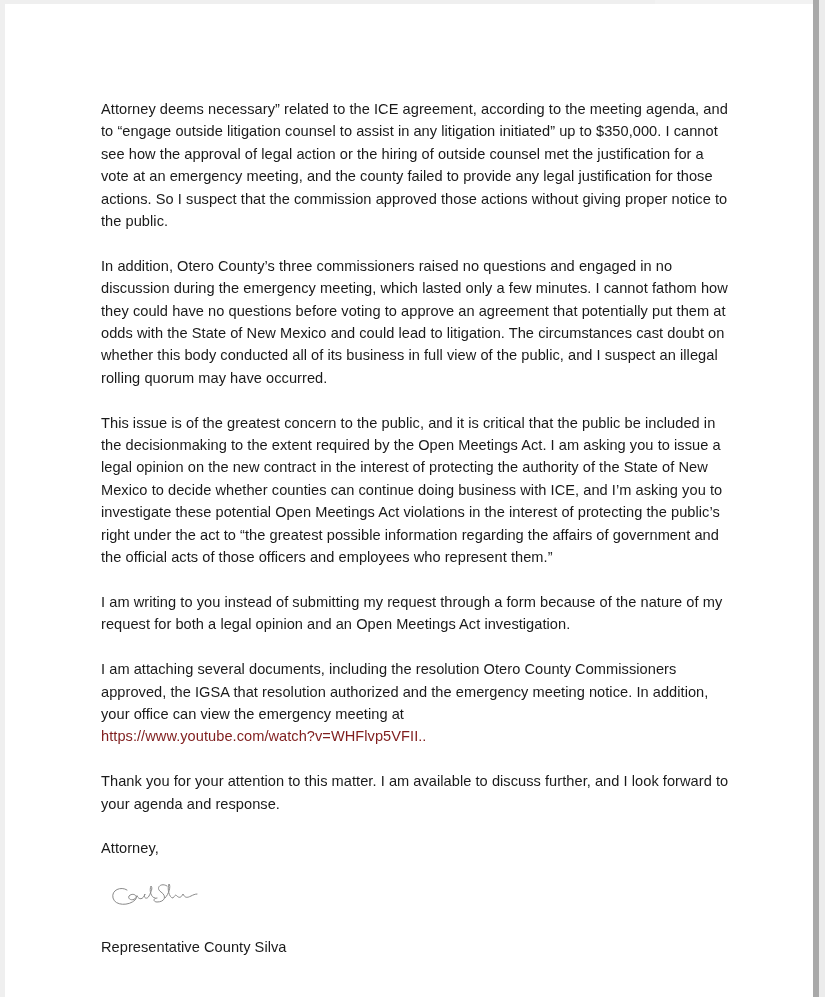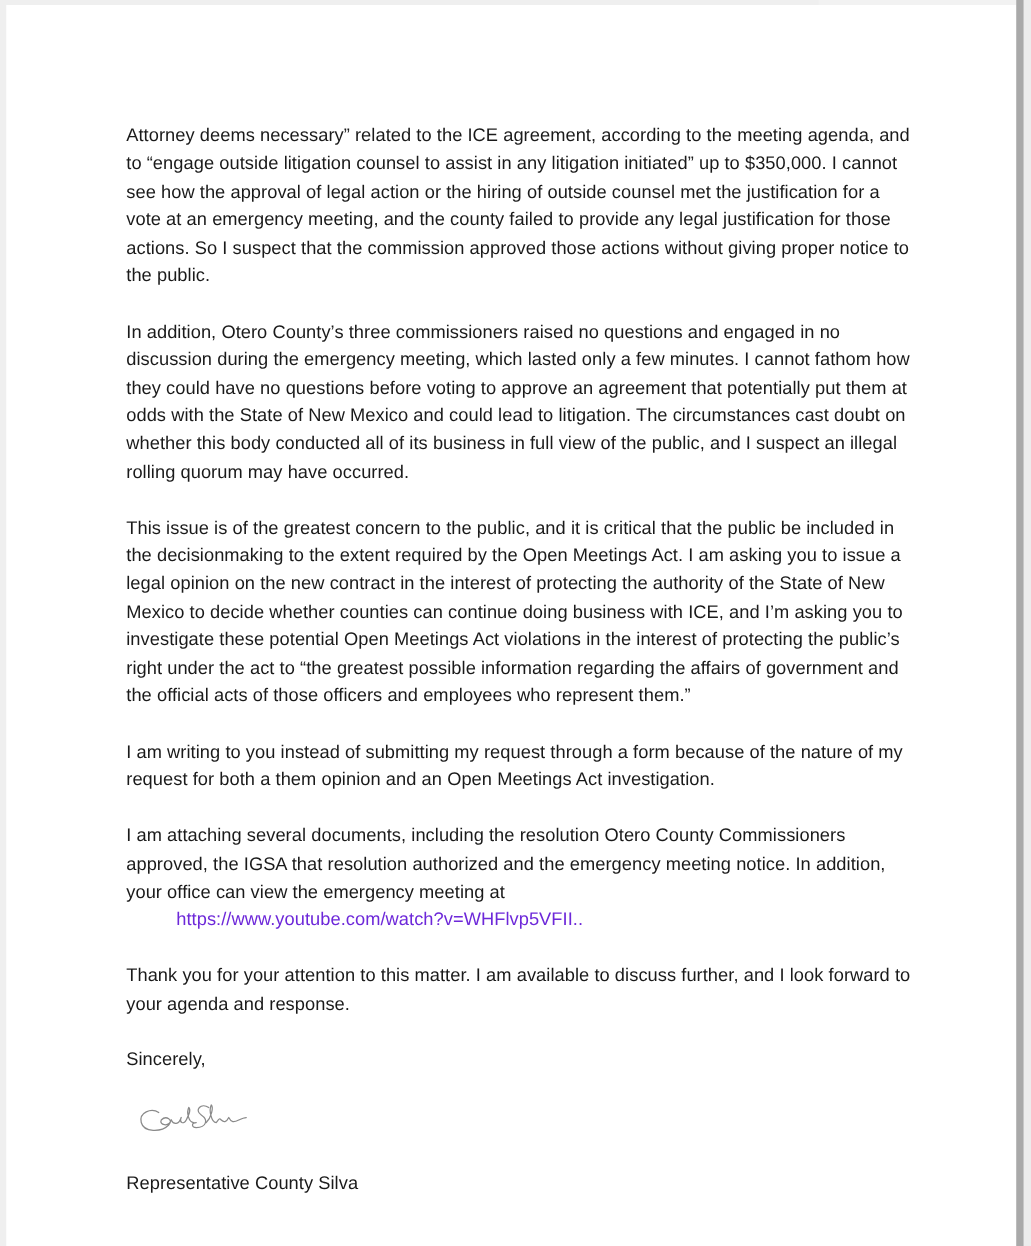--- a/index.html
+++ b/index.html
@@ -55,39 +55,38 @@
       margin: 0 0 22.4px 0;
     }
     .signature {
       height: 44px;
       margin: -6px 0 16px 6px;
     }
     .signature svg {
       display: block;
     }
     .link-text {
-      color: #6d28d9;
-      margin-left: 40px;
+      color: #7f1d1d;
     }
   </style>
 </head>
 <body>
 
 <div class="viewport">
   <div class="page">
   </div>
 
   <div class="letter">
     <p>Attorney deems necessary” related to the ICE agreement, according to the meeting agenda, and to “engage outside litigation counsel to assist in any litigation initiated” up to $350,000. I cannot see how the approval of legal action or the hiring of outside counsel met the justification for a vote at an emergency meeting, and the county failed to provide any legal justification for those actions. So I suspect that the commission approved those actions without giving proper notice to the public.</p>
     <p>In addition, Otero County’s three commissioners raised no questions and engaged in no discussion during the emergency meeting, which lasted only a few minutes. I cannot fathom how they could have no questions before voting to approve an agreement that potentially put them at odds with the State of New Mexico and could lead to litigation. The circumstances cast doubt on whether this body conducted all of its business in full view of the public, and I suspect an illegal rolling quorum may have occurred.</p>
     <p>This issue is of the greatest concern to the public, and it is critical that the public be included in the decisionmaking to the extent required by the Open Meetings Act. I am asking you to issue a legal opinion on the new contract in the interest of protecting the authority of the State of New Mexico to decide whether counties can continue doing business with ICE, and I’m asking you to investigate these potential Open Meetings Act violations in the interest of protecting the public’s right under the act to “the greatest possible information regarding the affairs of government and the official acts of those officers and employees who represent them.”</p>
-    <p>I am writing to you instead of submitting my request through a form because of the nature of my request for both a them opinion and an Open Meetings Act investigation.</p>
+    <p>I am writing to you instead of submitting my request through a form because of the nature of my request for both a legal opinion and an Open Meetings Act investigation.</p>
     <p><span>I am attaching several documents, including the resolution Otero County Commissioners approved, the IGSA that resolution authorized and the emergency meeting notice. In addition, your office can view the emergency meeting at</span><br><span class="link-text">https://www.youtube.com/watch?v=WHFlvp5VFII..</span></p>
     <p>Thank you for your attention to this matter. I am available to discuss further,  and I look forward to your agenda and response.</p>
-    <p>Sincerely,</p>
+    <p>Attorney,</p>
 
     <div class="signature" title="Sarah Silva signature">
       <svg width="96" height="40" viewBox="0 0 96 40">
         <g fill="none" stroke="#8a8a8a" stroke-width="1" stroke-linecap="round" stroke-linejoin="round">
           <path d="M20 14 C14 10, 4 14, 6 22 C8 30, 22 30, 28 24 C32 20, 26 16, 22 20 C20 24, 28 26, 30 20"></path>
           <path d="M30 20 C32 24, 36 24, 38 18 C36 22, 40 24, 42 20 C44 16, 46 12, 44 10 C42 14, 44 22, 48 22"></path>
           <path d="M60 10 C54 6, 48 12, 54 16 C60 20, 58 26, 50 26 C46 26, 46 22, 50 22"></path>
           <path d="M58 22 C62 18, 64 10, 62 8 C60 12, 62 22, 66 22 C68 20, 68 18, 70 20 C72 22, 74 22, 76 18 C78 22, 80 22, 84 20 C86 19, 88 18, 90 18"></path>
         </g>
       </svg>

